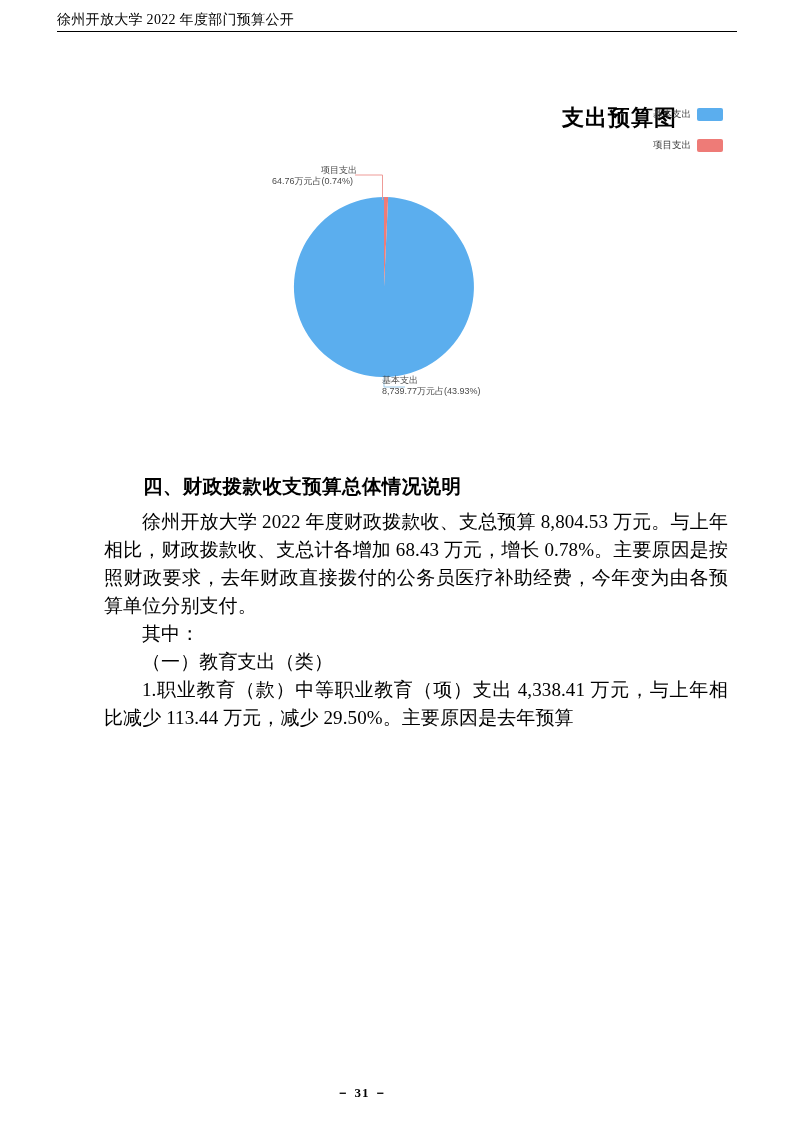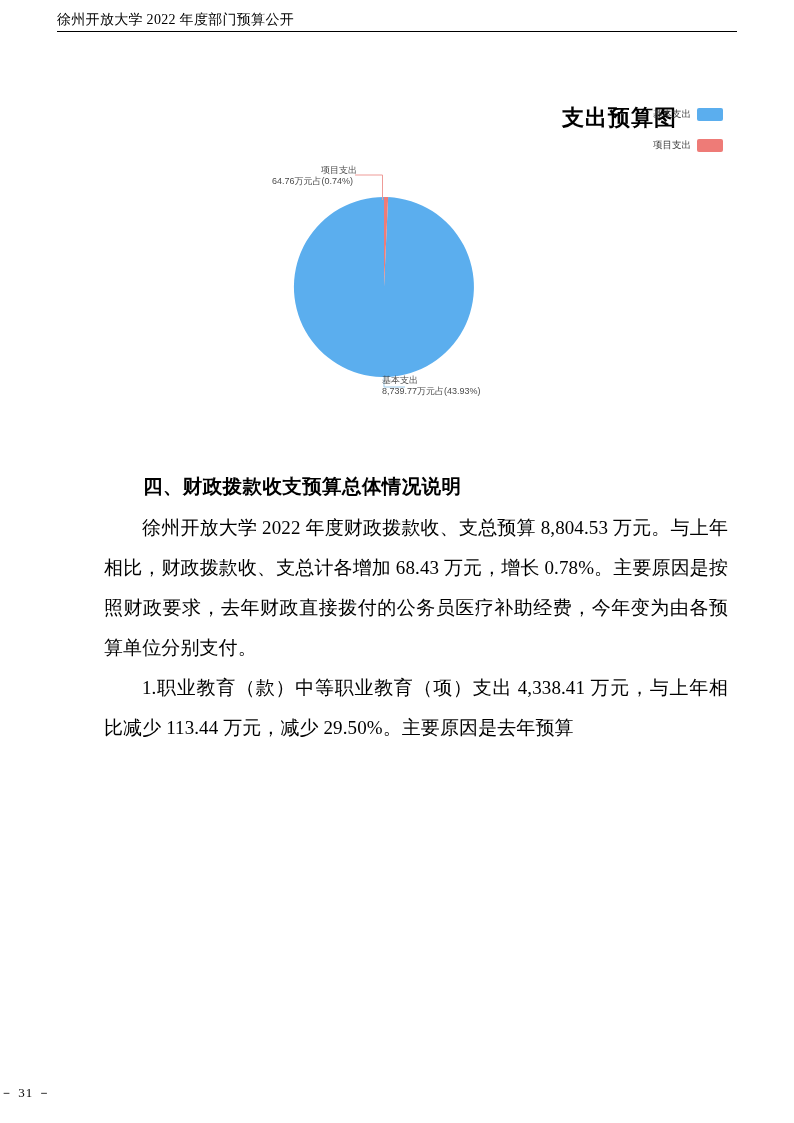--- a/index.html
+++ b/index.html
@@ -133,35 +133,37 @@
     font-size: 19.5px;
     line-height: 38px;
     margin: 0 0 2px 0;
     padding: 0;
     text-indent: 39px;
     letter-spacing: 0.4px;
   }
   p.para {
     font-family: "Liberation Serif", "DejaVu Serif", serif;
     font-size: 19px;
-    line-height: 40px;
+    line-height: 28px;
     margin: 0;
     padding: 0;
     text-indent: 38px;
     text-align: justify;
     text-align-last: left;
     letter-spacing: 0.1px;
   }
 
   
   .page-footer {
     position: absolute;
     left: 0;
     top: 1083px;
     width: 724px;
+    text-align: center;
+    font-weight: bold;
   }
   .page-footer .footer-text {
     font-family: "Liberation Serif", "DejaVu Serif", serif;
     font-size: 13px;
     color: #000;
     letter-spacing: 1px;
   }
 </style>
 </head>
 <body>
@@ -208,18 +210,20 @@
       <span class="lbl-value">8,739.77万元占(43.93%)</span>
     </div>
   </div>
 </div>
 
 <div class="doc-body">
   <h2 class="section-heading">四、财政拨款收支预算总体情况说明</h2>
   <p class="para">徐州开放大学 2022 年度财政拨款收、支总预算 8,804.53 万元。与上年相比，财政拨款收、支总计各增加 68.43 万元，增长 0.78%。主要原因是按照财政要求，去年财政直接拨付的公务员医疗补助经费，今年变为由各预算单位分别支付。</p>
 
 
+  <p class="para">其中：</p>
+  <p class="para">（一）教育支出（类）</p>
   <p class="para">1.职业教育（款）中等职业教育（项）支出 4,338.41 万元，与上年相比减少 113.44 万元，减少 29.50%。主要原因是去年预算</p>
 </div>
 
 <div class="page-footer">
   <span class="footer-text">－ 31 －</span>
 </div>
 
 </body></html>

